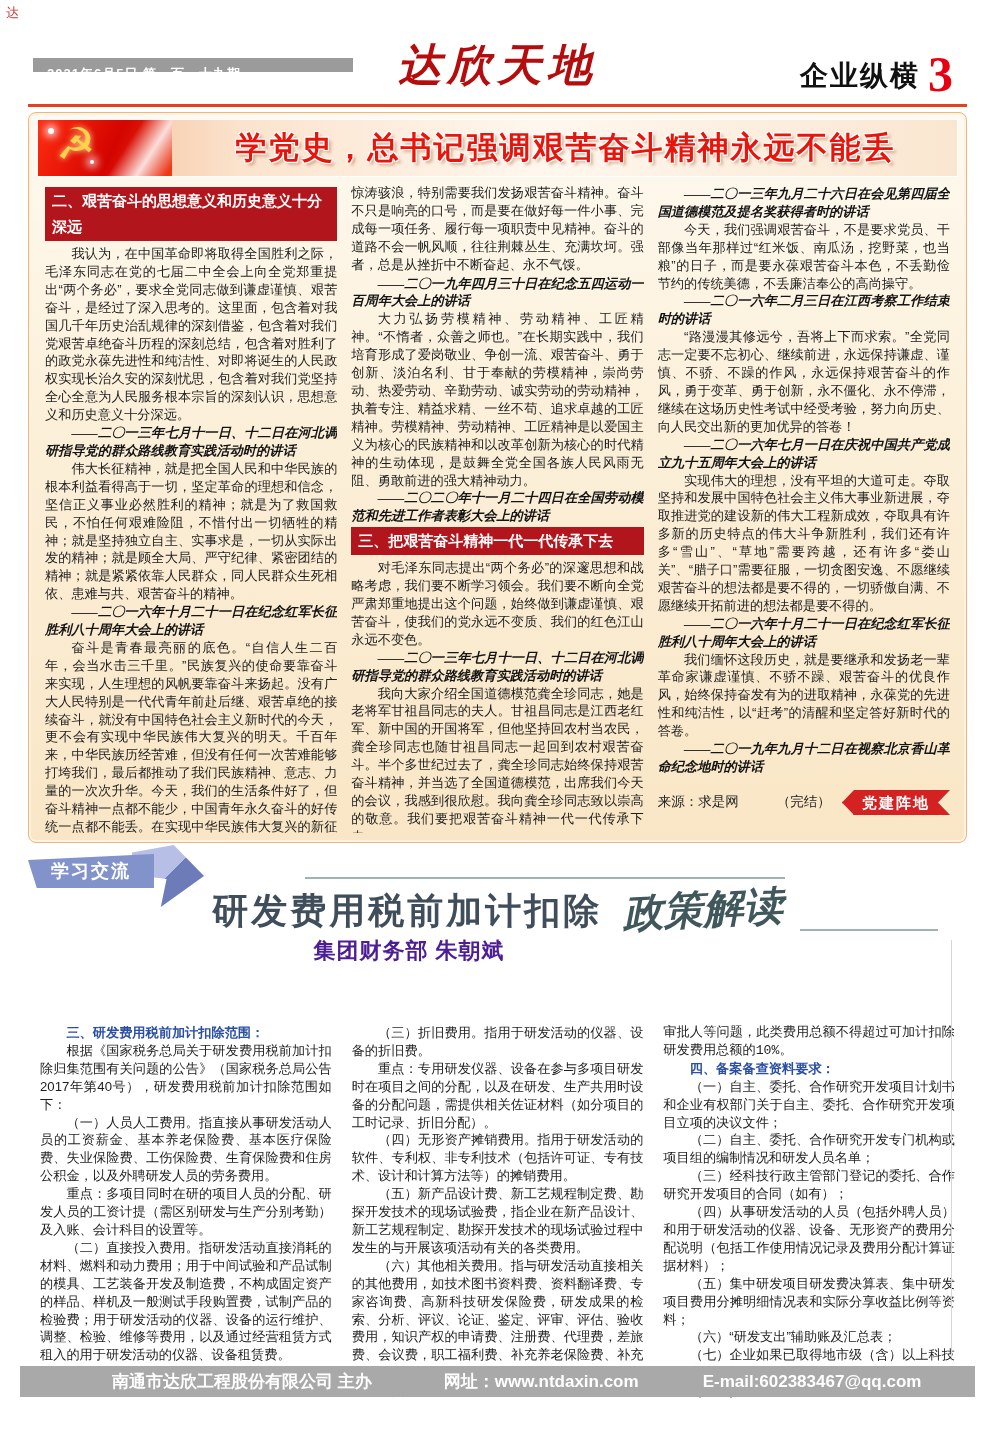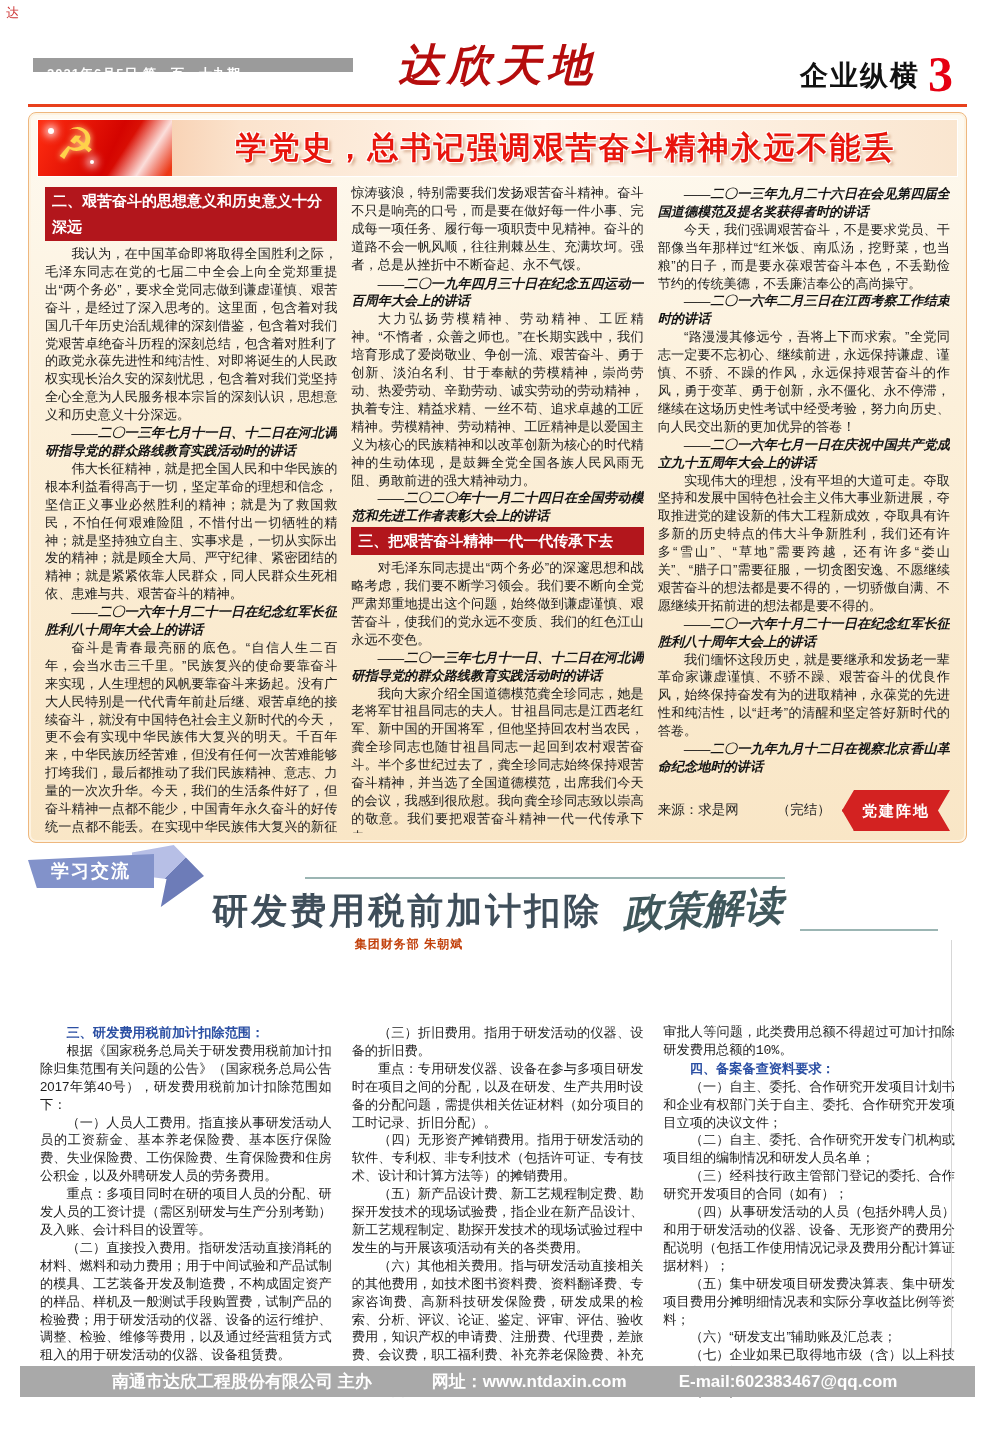--- a/index.html
+++ b/index.html
@@ -80,21 +80,21 @@
   .blk-bh { color:#2b4fa3; font-weight:bold; text-indent:2em; }
 
   .source-row {
     display:flex; align-items:center; margin-top:14px;
     font-family:"Liberation Serif", serif; font-size:13.5px; color:#222;
   }
   .end-label { margin-left:38px; }
   .party-badge {
     margin-left:auto; position:relative; background:#d32221; color:#fff;
     font-family:"Liberation Sans", sans-serif; font-weight:bold; font-size:15px;
-    line-height:25px; padding:8px 20px; letter-spacing:2px;
+    line-height:25px; padding:0 20px; letter-spacing:2px;
     clip-path:polygon(12px 0, 100% 0, calc(100% - 12px) 50%, 100% 100%, 12px 100%, 0 50%);
     box-shadow:-3px 2px 0 #8f0f0f;
   }
 
   
   .ribbon { position:absolute; left:28px; top:845px; width:180px; height:64px; }
   .ribbon-band {
     position:absolute; left:0; top:9px; width:126px; height:34px;
     background:#8292ca; color:#fff; font-weight:bold; font-size:18px; letter-spacing:2px;
     display:flex; align-items:center; justify-content:center;
@@ -109,34 +109,34 @@
   .t2-underline{ position:absolute; left:800px; top:929px; width:138px; height:2px; background:#9bb5b3; }
   .t2-wrap { position:absolute; left:0; top:882px; width:995px; text-align:center; white-space:nowrap; }
   .t2-main {
     font-family:"Liberation Serif", serif; font-weight:bold; font-size:36px;
     color:#3f4e5a; letter-spacing:3px;
   }
   .t2-script {
     display:inline-block; font-family:"Liberation Serif", serif; font-style:italic;
     font-weight:bold; font-size:40px; color:#40585c; margin-left:16px; transform:rotate(-3deg);
   }
-  .t2-byline { position:absolute; left:0; top:936px; width:818px; text-align:center; font-size:12px; font-weight:bold; color:#c2410c; letter-spacing:1px; }
+  .t2-byline { position:absolute; left:0; top:936px; width:818px; text-align:center; font-size:22px; font-weight:bold; color:#4c1d95; letter-spacing:1px; }
 
   .cols2 {
     position:absolute; left:40px; top:1024px; width:915px; height:392px;
     display:flex; gap:20px; overflow:hidden;
   }
   .cols2 .col { flex:1 1 0; }
   .right-edge { position:absolute; left:951px; top:940px; width:1px; height:418px; background:#d7d7d7; }
 
   
   .footer-bar {
     position:absolute; left:20px; top:1366px; width:955px; height:31px;
     background:#a9a9a9; color:#fff; font-size:17px; font-weight:bold;
-    display:flex; align-items:center;
+    display:flex; align-items:center;gap:12px;
   }
   .footer-bar .pub { margin-left:92px; }
   .footer-bar .web { margin-left:60px; }
   .footer-bar .eml { margin-left:52px; }
 </style>
 </head>
 <body>
 
 <div class="page">
 

